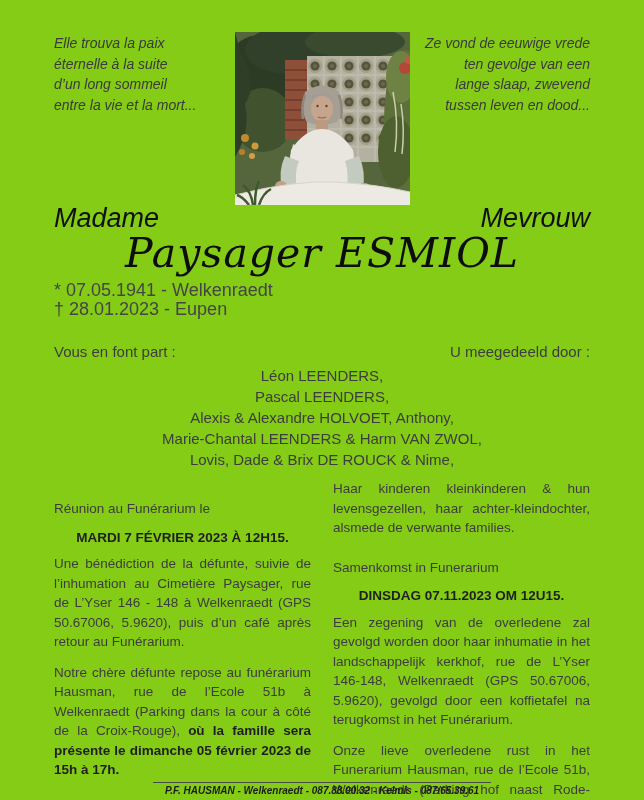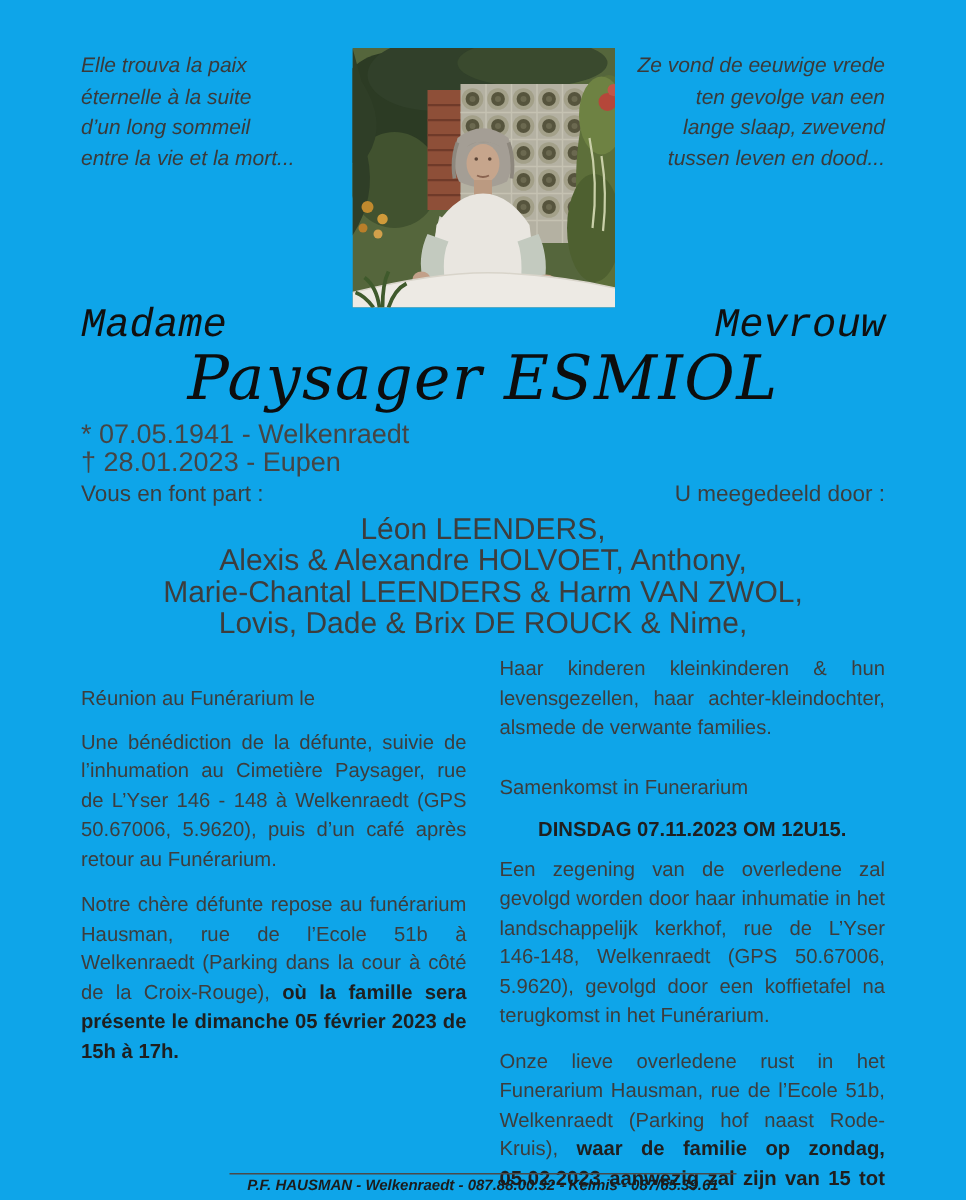--- a/index.html
+++ b/index.html
@@ -1,30 +1,30 @@
 <!DOCTYPE html>
 <html><head>
 <meta charset="utf-8">
 <style>
   html,body{margin:0;padding:0;background:#ffffff;}
-  .page{position:relative;width:644px;height:800px;background:#0ea5e9;overflow:hidden;
+  .page{position:relative;width:644px;height:800px;background:#84cc16;overflow:hidden;
         font-family:"Liberation Sans",sans-serif;color:#3d3d3d;
         box-sizing:border-box;padding:30px 54px 0 54px;}
   .header-row{display:flex;justify-content:space-between;align-items:flex-start;}
   .quote{flex:1 1 0;font-style:italic;font-size:14px;line-height:20.5px;color:#3a3a3a;
          white-space:pre-line;padding-top:3px;}
   .quote.right{text-align:right;}
   .photo{width:175px;height:173px;flex:none;margin:2px 6px 0 6px;display:block;}
   .salutation-row{display:flex;justify-content:space-between;align-items:baseline;margin-top:-2px;}
-  .salutation{font-family:Liberation Mono, monospace;font-style:italic;font-size:27px;color:#101010;}
+  .salutation{font-family:Liberation Sans, sans-serif;font-style:italic;font-size:27px;color:#101010;}
   .deceased-name{text-align:center;font-family:"DejaVu Serif",serif;font-style:italic;
                  font-size:41px;line-height:46px;color:#0d0d0d;margin-top:-4px;letter-spacing:1px;}
   .dates{text-align:left;font-size:18px;line-height:19px;color:#454545;margin-top:5px;}
-  .announce-row{display:flex;justify-content:space-between;font-size:15px;margin-top:3px;color:#3d3d3d;}
-  .family-names{text-align:center;font-size:20px;line-height:21px;margin-top:5px;color:#3d3d3d;}
+  .announce-row{display:flex;justify-content:space-between;font-size:15px;margin-top:24px;color:#3d3d3d;}
+  .family-names{text-align:center;font-size:15px;line-height:21px;margin-top:5px;color:#3d3d3d;}
   .columns{display:flex;gap:22px;margin-top:9px;}
   .col{flex:1 1 0;font-size:13.5px;line-height:19.5px;color:#3d3d3d;}
   .col p{margin:0;text-align:justify;}
   .col .relatives{margin-bottom:13px;}
   .col .meeting-intro{text-align:left;margin-bottom:9px;margin-top:20px;}
   .col .meeting-date{text-align:center;font-weight:bold;color:#1f1f1f;margin-bottom:7px;}
   .col .ceremony{margin-bottom:11px;}
   .col b{color:#1f1f1f;}
   .footer{position:absolute;left:0;right:0;bottom:2px;text-align:center;}
   .footer-inner{display:inline-block;border-top:1px solid #4a4a4a;padding:2px 12px 0 12px;
@@ -151,28 +151,30 @@
     <div>† 28.01.2023 - Eupen</div>
   </div>
 
   <div class="announce-row">
     <span>Vous en font part :</span>
     <span>U meegedeeld door :</span>
   </div>
 
   <div class="family-names">
     <div>Léon LEENDERS,</div>
+    <div>Pascal LEENDERS,</div>
     <div>Alexis &amp; Alexandre HOLVOET, Anthony,</div>
     <div>Marie-Chantal LEENDERS &amp; Harm VAN ZWOL,</div>
     <div>Lovis, Dade &amp; Brix DE ROUCK &amp; Nime,</div>
   </div>
 
   <div class="columns">
     <div class="col">
       <p class="meeting-intro">Réunion au Funérarium le</p>
+      <p class="meeting-date">MARDI 7 FÉVRIER 2023 À 12H15.</p>
       <p class="ceremony">Une bénédiction de la défunte, suivie de l’inhumation au Cimetière Paysager, rue de L’Yser 146 - 148 à Welkenraedt (GPS 50.67006, 5.9620), puis d’un café après retour au Funérarium.</p>
       <p class="repose"><span>Notre chère défunte repose au funérarium Hausman, rue de l’Ecole 51b à Welkenraedt (Parking dans la cour à côté de la Croix-Rouge), </span><b>où la famille sera présente le dimanche 05 février 2023 de 15h à 17h.</b></p>
     </div>
     <div class="col">
       <p class="relatives">Haar kinderen kleinkinderen &amp; hun levensgezellen, haar achter-kleindochter, alsmede de verwante families.</p>
       <p class="meeting-intro">Samenkomst in Funerarium</p>
       <p class="meeting-date">DINSDAG 07.11.2023 OM 12U15.</p>
       <p class="ceremony">Een zegening van de overledene zal gevolgd worden door haar inhumatie in het landschappelijk kerkhof, rue de L’Yser 146-148, Welkenraedt (GPS 50.67006, 5.9620), gevolgd door een koffietafel na terugkomst in het Funérarium.</p>
       <p class="repose"><span>Onze lieve overledene rust in het Funerarium Hausman, rue de l’Ecole 51b, Welkenraedt (Parking hof naast Rode-Kruis), </span><b>waar de familie op zondag, 05.02.2023 aanwezig zal zijn van 15 tot 17u.</b></p>
     </div>

